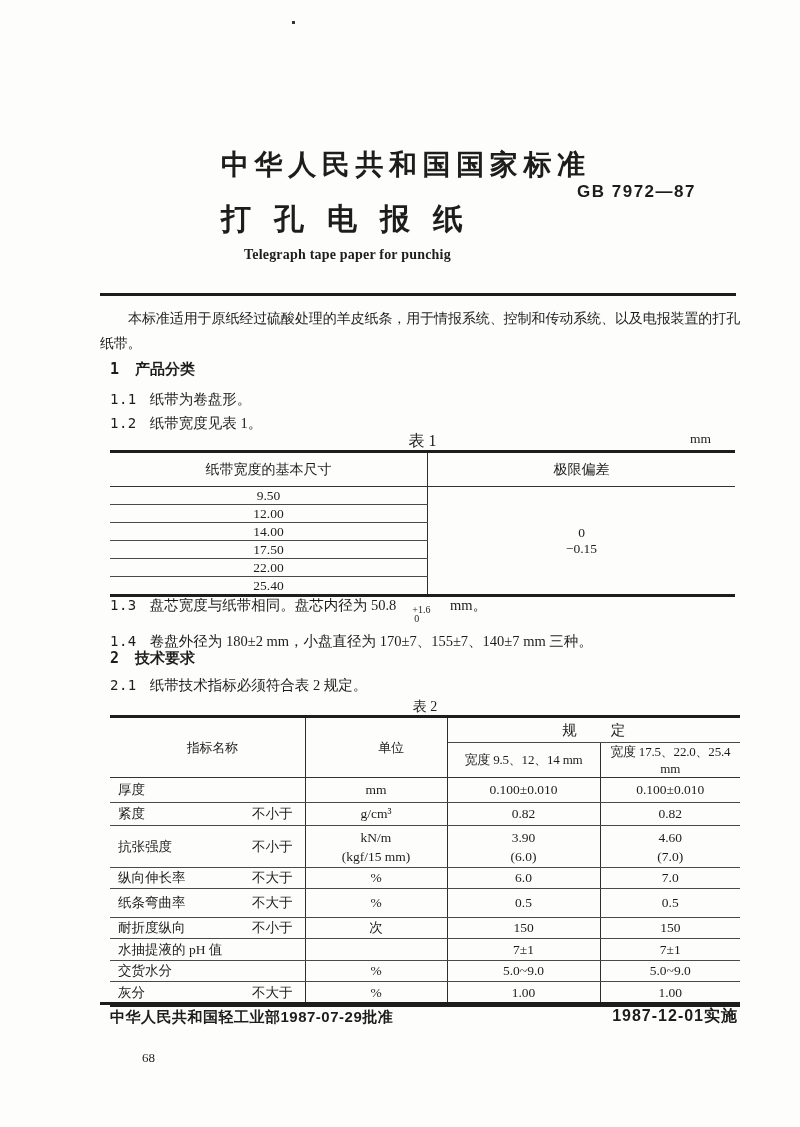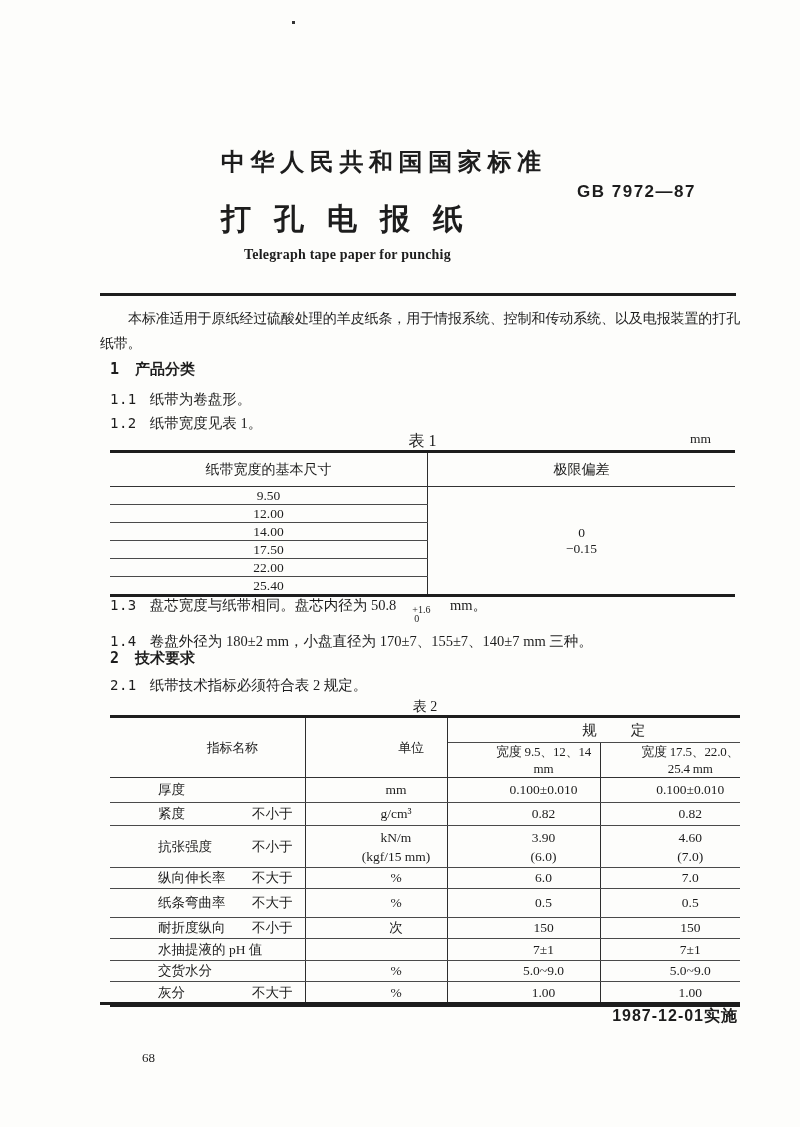--- a/index.html
+++ b/index.html
@@ -14,21 +14,21 @@
     font-family:"Liberation Serif","DejaVu Serif",serif;
     color:var(--ink);position:relative;overflow:hidden;
   }
   .page{position:absolute;inset:0;}
   .dot{position:absolute;left:292px;top:21px;width:3px;height:3px;background:#333;}
 
   
   .std-label{
     position:absolute;left:221px;top:146px;
     font-family:"Liberation Sans","DejaVu Sans",sans-serif;
-    font-weight:bold;font-size:24px;letter-spacing:5.6px;white-space:nowrap;
+    font-weight:bold;font-size:28px;letter-spacing:5.6px;white-space:nowrap;
   }
   .gb-code{
     position:absolute;left:577px;top:182px;
     font-family:"Liberation Sans","DejaVu Sans",sans-serif;
     font-weight:bold;font-size:17px;letter-spacing:1.5px;white-space:nowrap;
   }
   .title-cn{
     position:absolute;left:221px;top:199px;
     font-family:"Liberation Sans","DejaVu Sans",sans-serif;
     font-weight:bold;font-size:30px;letter-spacing:23px;white-space:nowrap;
@@ -73,21 +73,21 @@
   .t1 .hrow td{height:33px;border-bottom:1.4px solid #333;text-align:center;font-size:14px;}
   .t1 .wrow td.l{height:17px;}
   .t1 .dev{text-align:center;font-size:13.5px;line-height:16px;border-bottom:none;}
 
   
   .t2{
     position:absolute;left:110px;top:715px;width:630px;
     border-top:3px solid var(--line-heavy);border-bottom:3px solid var(--line-heavy);
   }
   .t2 td{border-right:1.2px solid #2e2e2e;border-bottom:1px solid var(--line-thin);
-         font-size:13.5px;text-align:center;padding-left:40px;}
+         font-size:13.5px;text-align:center;}
   .t2 td:last-child{border-right:none;}
   .t2 .hdr{font-size:14.5px;}
   .t2 .hdr-name{letter-spacing:10px;text-indent:10px;}
   .t2 .hdr-unit{letter-spacing:30px;text-indent:30px;}
   .t2 .hdr-spec{letter-spacing:34px;text-indent:34px;border-bottom:1px solid var(--line-thin);}
   .t2 .hdr-b{border-bottom:1.5px solid #333;font-size:13px;letter-spacing:-0.2px;}
   .t2 td.cname{text-align:left;}
   .t2 .namecell{display:flex;justify-content:space-between;align-items:center;
                 padding:0 12px 0 8px;}
   .t2 .two>div{line-height:19px;}
@@ -298,16 +298,17 @@
             </div>
           </td>
       <td>%</td>
       <td>1.00</td>
       <td>1.00</td>
     </tr>
   </tbody>
     </table>
 
   <div class="rule rule-footer"></div>
+  <div style="position:absolute;left:110px;top:1008px;font-family:'Liberation Sans','DejaVu Sans',sans-serif;font-weight:bold;font-size:15px;letter-spacing:0.5px;white-space:nowrap">中华人民共和国轻工业部1987-07-29批准</div>
   <div style="position:absolute;right:62px;top:1006px;font-family:'Liberation Sans','DejaVu Sans',sans-serif;font-weight:bold;font-size:16px;letter-spacing:1px;white-space:nowrap">1987-12-01实施</div>
   <div style="position:absolute;left:142px;top:1050px;font-size:13px">68</div>
 
 </div>
 
 </body></html>

